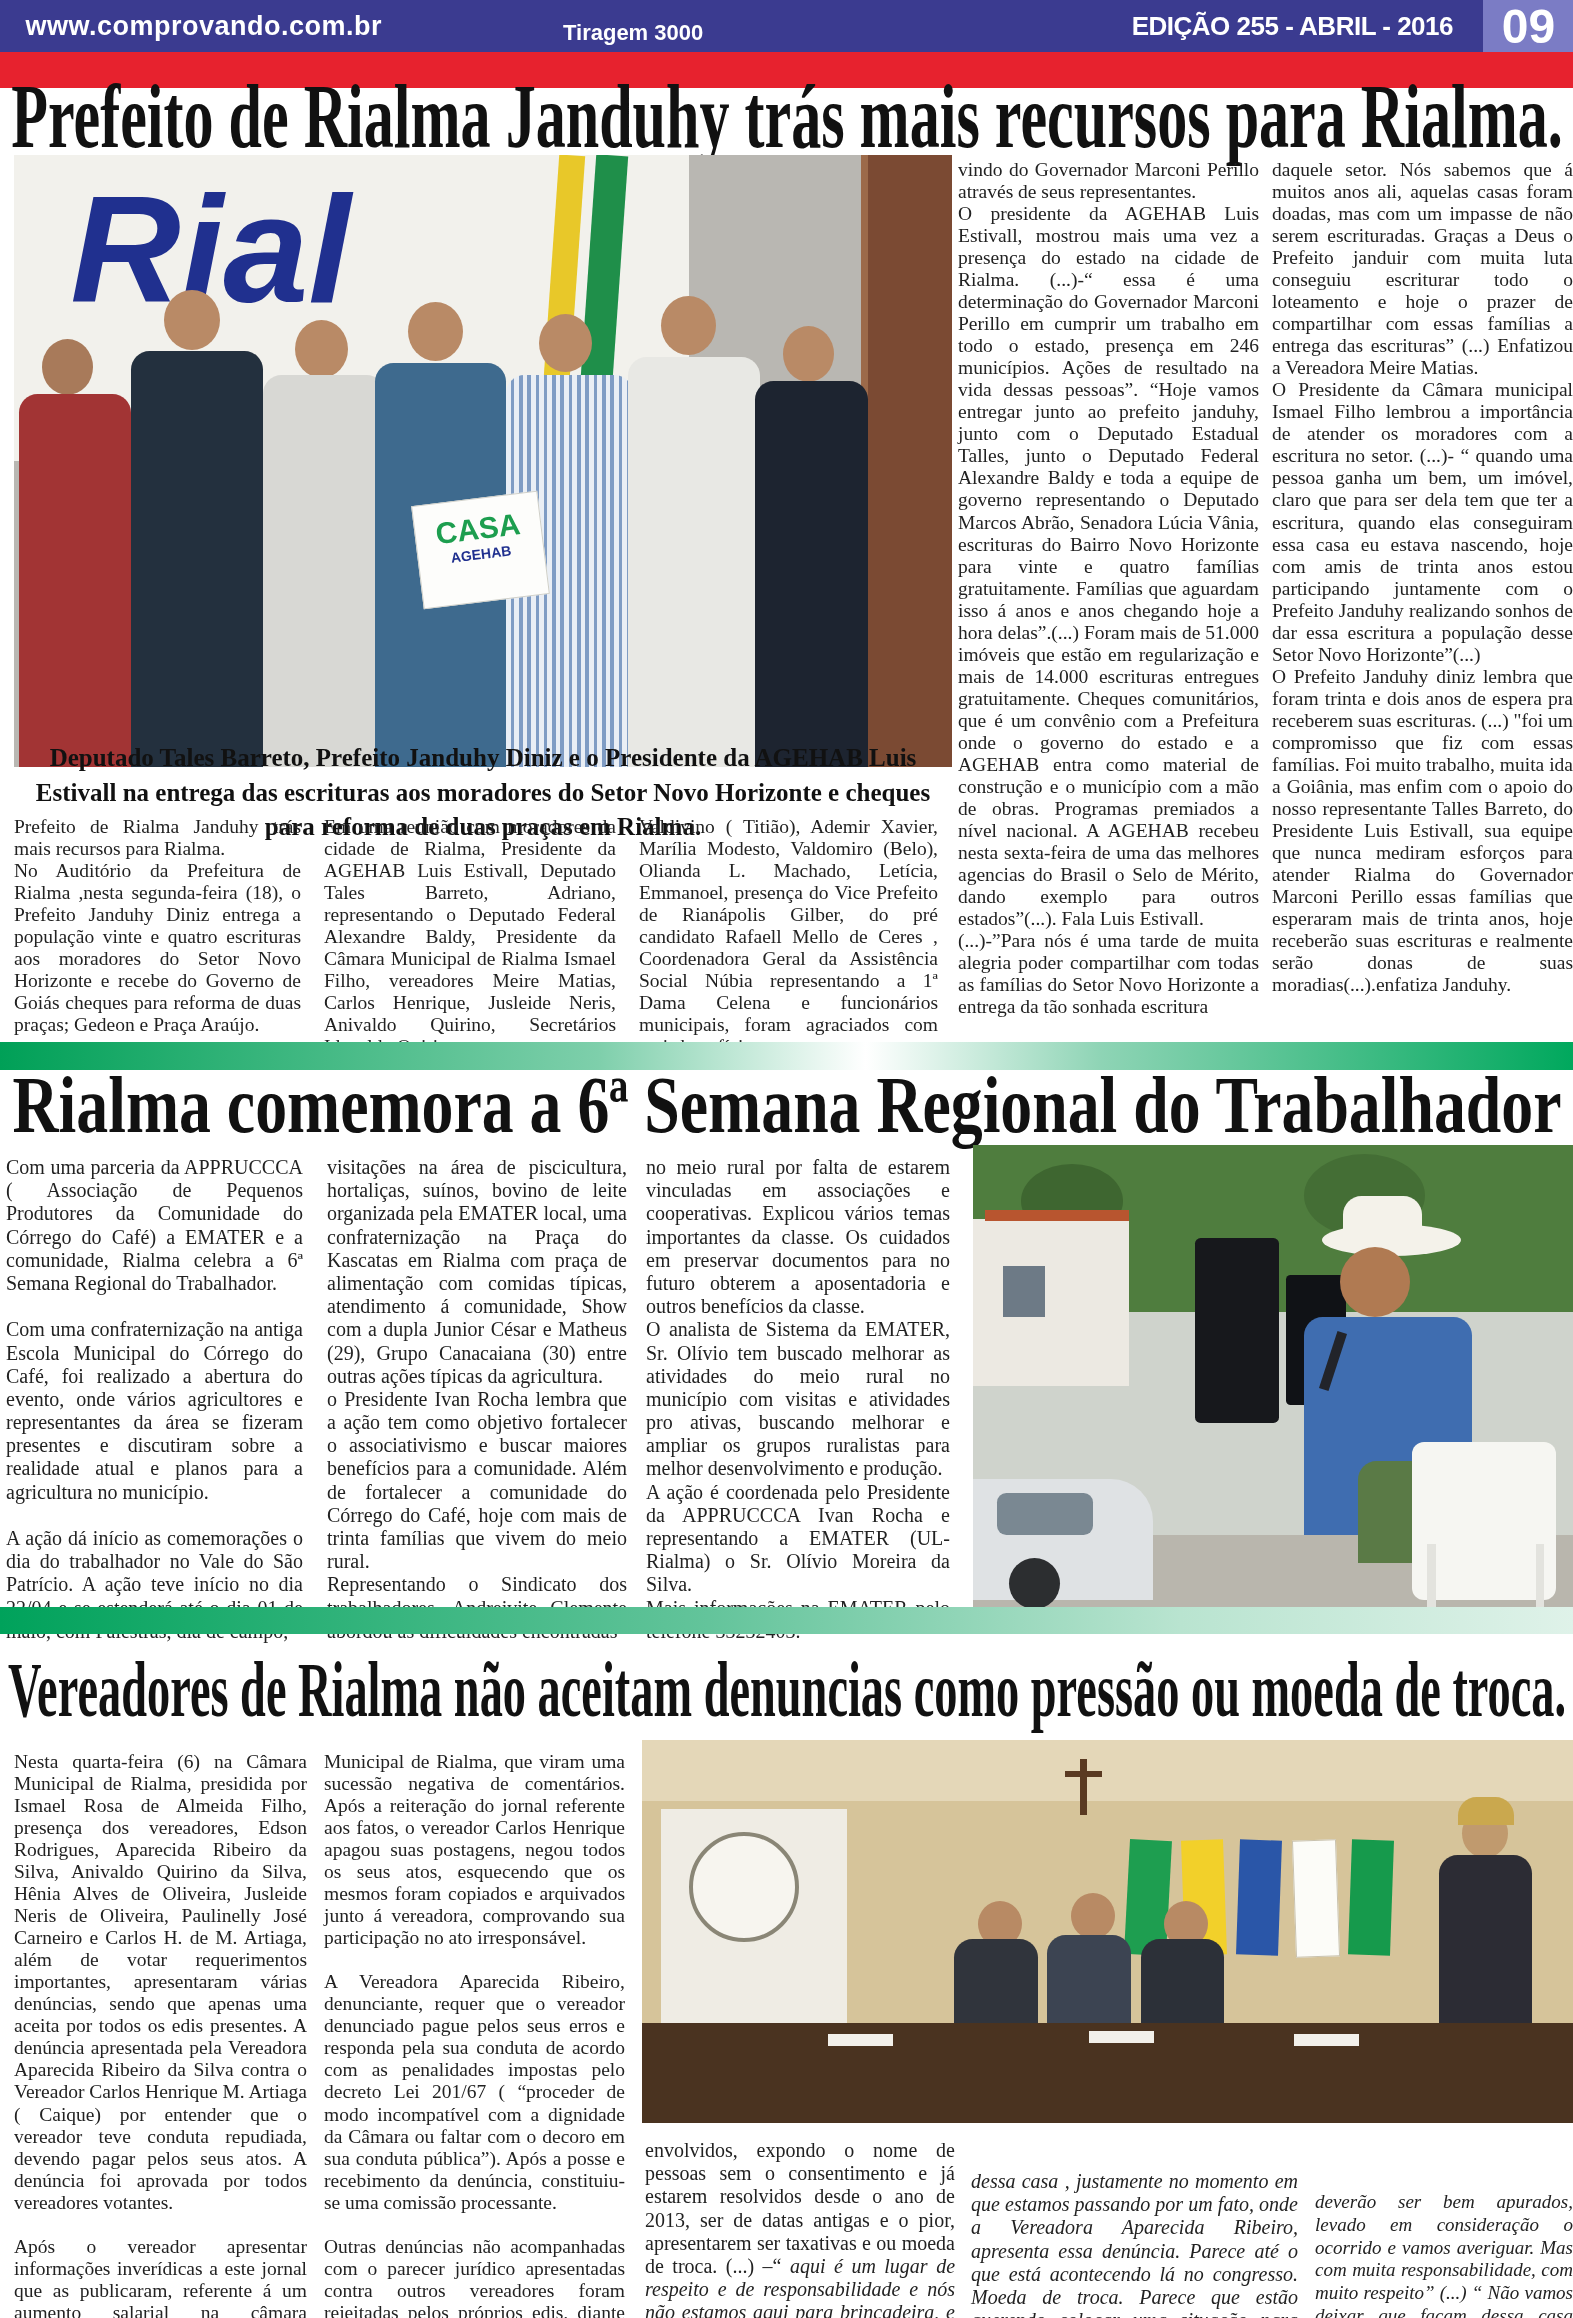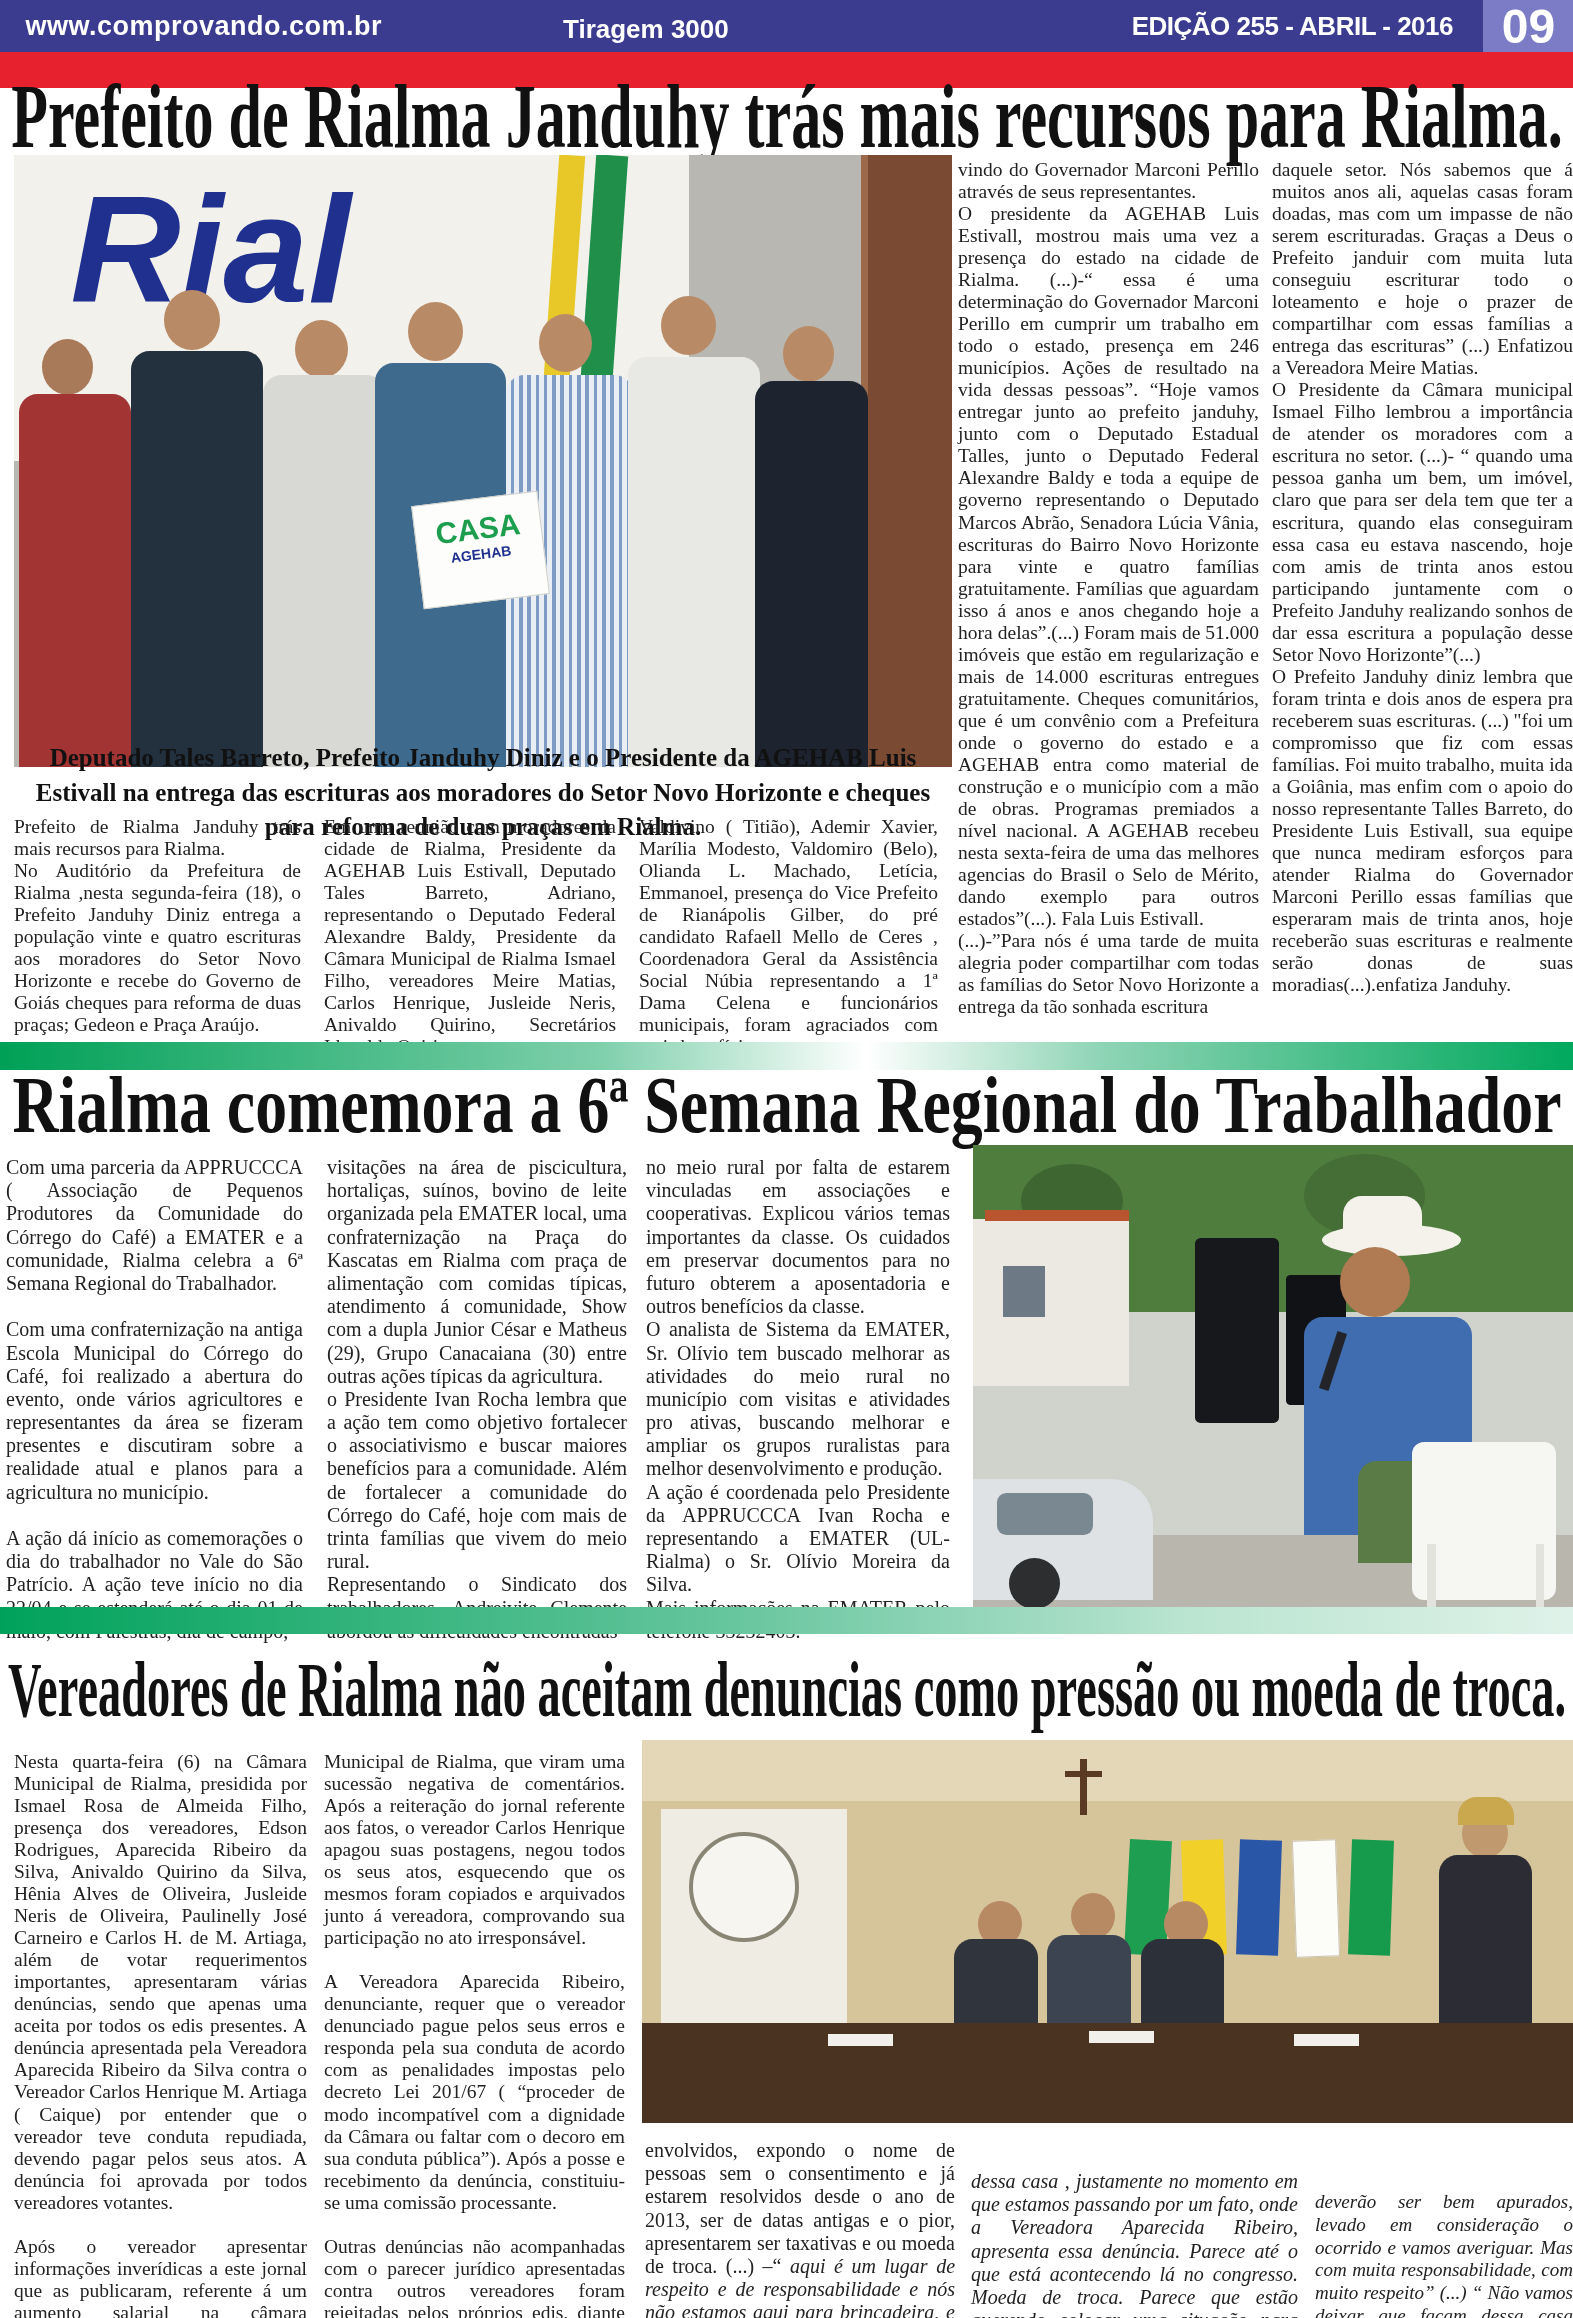--- a/index.html
+++ b/index.html
@@ -4,21 +4,21 @@
 <title>Folha de Ceres - página 04</title>
 <style>
   html,body{margin:0;padding:0;background:#888;}
   .page{position:relative;width:1574px;height:2897px;background:#ffffff;overflow:hidden;
         font-family:"Liberation Serif","DejaVu Serif",serif;}
 
   
   .masthead{position:absolute;left:0;top:0;width:1574px;height:52px;background:#3b3b90;color:#fff;
             font-family:"Liberation Sans","DejaVu Sans",sans-serif;font-weight:bold;}
   .mh-url{position:absolute;left:25.5px;top:11px;font-size:27px;letter-spacing:0.5px;}
-  .mh-tiragem{position:absolute;left:563px;top:14px;font-size:26px;}
+  .mh-tiragem{position:absolute;left:563px;top:20px;font-size:22px;}
   .mh-edition{position:absolute;right:121px;top:11px;font-size:26px;letter-spacing:-0.5px;}
   .mh-pagebox{position:absolute;right:0;top:0;width:91px;height:52px;background:#7b7cc5;
               display:flex;align-items:center;justify-content:center;font-size:48px;}
   .redstripe{position:absolute;left:0;top:52px;width:1574px;height:36px;background:#e7222e;}
 
   
   .head-svg{position:absolute;left:0;overflow:visible;}
   .head-svg text{fill:#111;font-family:"Liberation Serif","DejaVu Serif",serif;font-weight:bold;}
 
   

